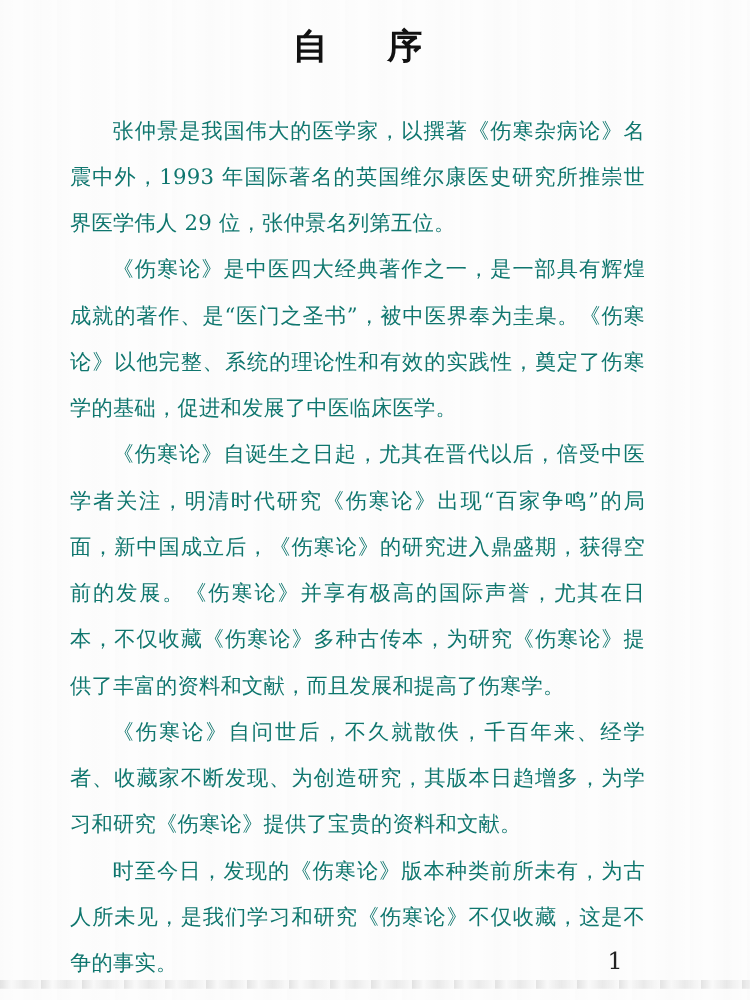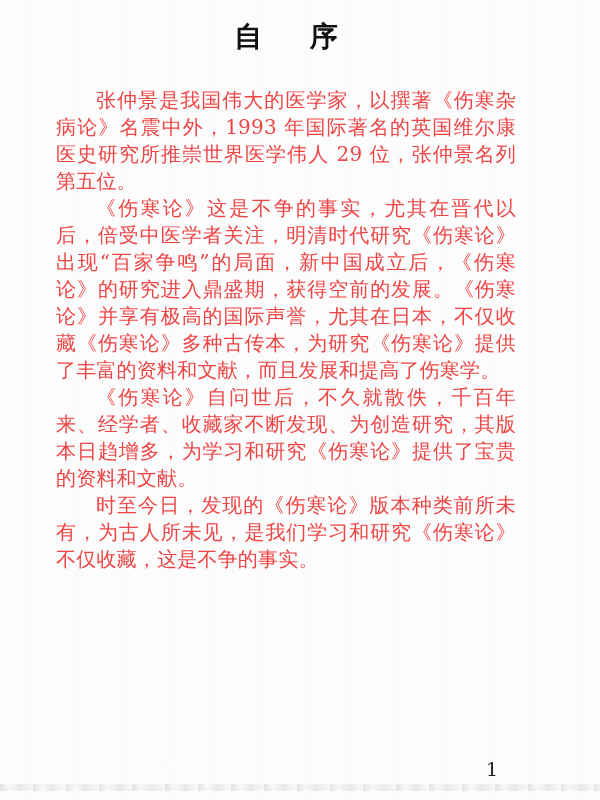--- a/index.html
+++ b/index.html
@@ -34,27 +34,27 @@
     text-indent: 0.35em; 
     margin: 4px 0 0 0;
     white-space: pre;
     color: #111;
   }
   .body-text {
     margin-top: 31px;
   }
   .body-text p {
     margin: 0;
-    font-size: 20px;
-    line-height: 27px;
+    font-size: 17px;
+    line-height: 37px;
     text-align: justify;
     text-justify: inter-ideograph;
     text-indent: 2em;
     letter-spacing: 0.2px;
-    color: #ef4444;
+    color: #0f766e;
   }
   .page-number {
     position: absolute;
     left: 486px;
     top: 758px;
     font-size: 19px;
     color: #222;
   }
   .scan-shadow-bottom {
     position: absolute;
@@ -71,21 +71,22 @@
 </style>
 </head>
 <body>
 
 <div class="page">
 
   <h1 class="title">自　序</h1>
 
   <div class="body-text">
     <p>张仲景是我国伟大的医学家，以撰著《伤寒杂病论》名震中外，1993 年国际著名的英国维尔康医史研究所推崇世界医学伟人 29 位，张仲景名列第五位。</p>
-    <p>《伤寒论》这是不争的事实，尤其在晋代以后，倍受中医学者关注，明清时代研究《伤寒论》出现“百家争鸣”的局面，新中国成立后，《伤寒论》的研究进入鼎盛期，获得空前的发展。《伤寒论》并享有极高的国际声誉，尤其在日本，不仅收藏《伤寒论》多种古传本，为研究《伤寒论》提供了丰富的资料和文献，而且发展和提高了伤寒学。</p>
+    <p>《伤寒论》是中医四大经典著作之一，是一部具有辉煌成就的著作、是“医门之圣书”，被中医界奉为圭臬。《伤寒论》以他完整、系统的理论性和有效的实践性，奠定了伤寒学的基础，促进和发展了中医临床医学。</p>
+    <p>《伤寒论》自诞生之日起，尤其在晋代以后，倍受中医学者关注，明清时代研究《伤寒论》出现“百家争鸣”的局面，新中国成立后，《伤寒论》的研究进入鼎盛期，获得空前的发展。《伤寒论》并享有极高的国际声誉，尤其在日本，不仅收藏《伤寒论》多种古传本，为研究《伤寒论》提供了丰富的资料和文献，而且发展和提高了伤寒学。</p>
     <p>《伤寒论》自问世后，不久就散佚，千百年来、经学者、收藏家不断发现、为创造研究，其版本日趋增多，为学习和研究《伤寒论》提供了宝贵的资料和文献。</p>
     <p>时至今日，发现的《伤寒论》版本种类前所未有，为古人所未见，是我们学习和研究《伤寒论》不仅收藏，这是不争的事实。</p>
   </div>
 
   <div class="page-number">1</div>
 
   <div class="scan-shadow-bottom"></div>
 </div>
 
 </body></html>

